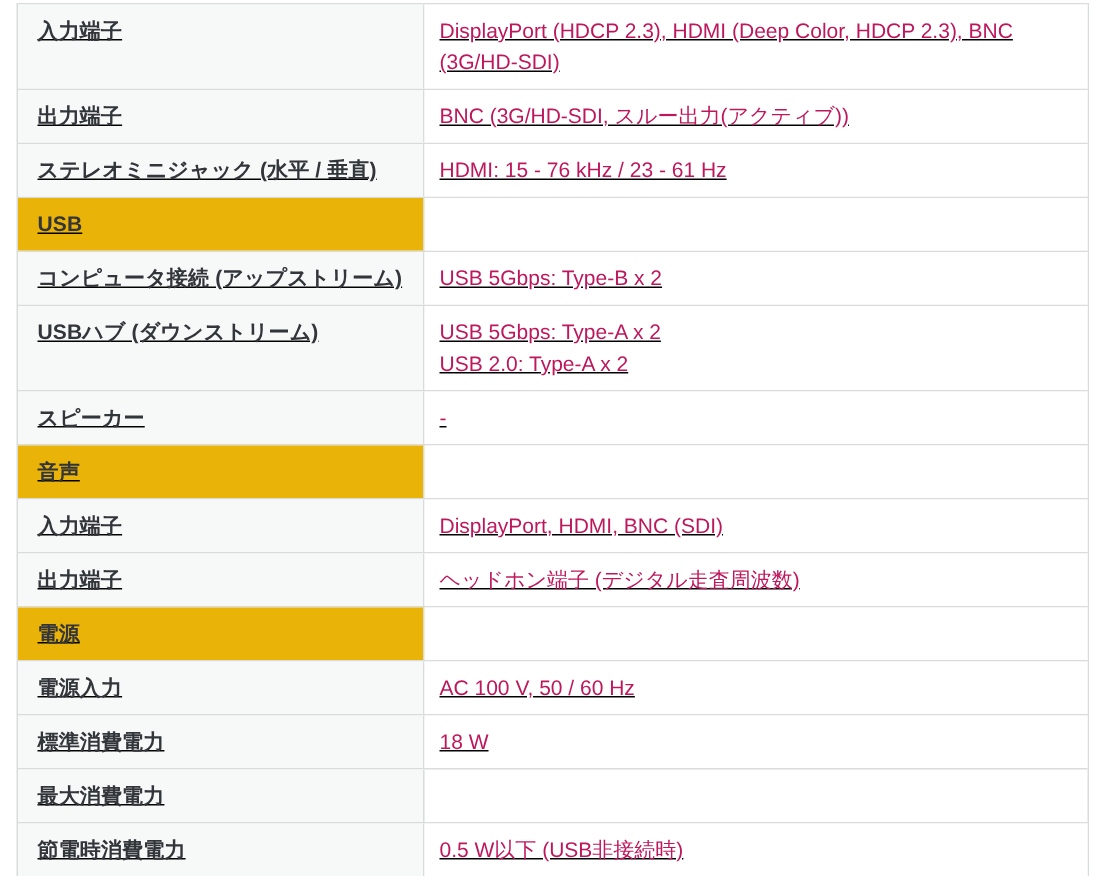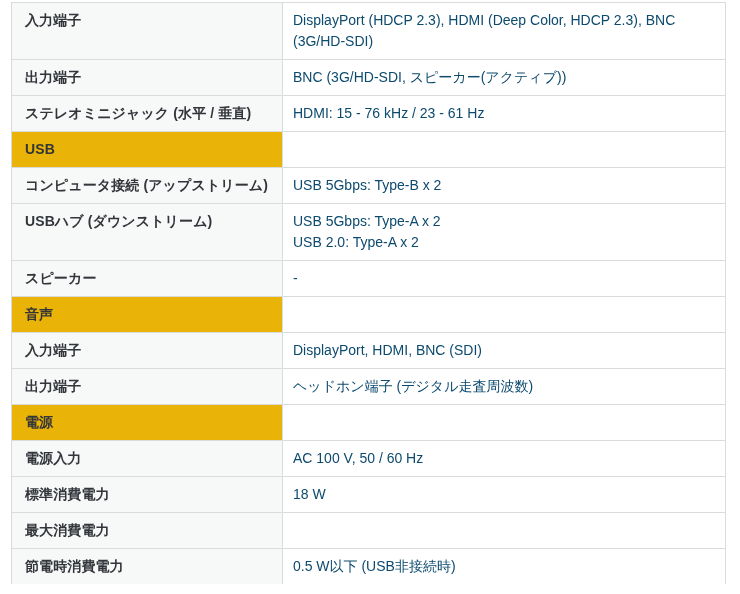--- a/index.html
+++ b/index.html
@@ -17,41 +17,42 @@
     top: 2px;
     width: 715px;
     border-left: 1px solid #d9dcdb;
     border-right: 1px solid #d9dcdb;
     box-sizing: border-box;
   }
   .row {
     display: flex;
     border-top: 1px solid #d9dcdb;
     box-sizing: border-box;
+    text-decoration: underline;
   }
   .cell {
     box-sizing: border-box;
     font-size: 14px;
     line-height: 21px;
   }
   .label {
     width: 271px;
     min-width: 271px;
     background: #f7f8f8;
     border-right: 1px solid #d9dcdb;
     padding: 7px 10px 7px 13px;
     font-weight: bold;
     color: #32353a;
     letter-spacing: 0.1px;
   }
   .value {
     flex: 1;
     background: #ffffff;
     padding: 7px 14px 7px 10px;
-    color: #0c4a6e;
+    color: #be185d;
   }
   .row.section .label {
     background: #eab308;
   }
   .row.section .cell {
     min-height: 21px;
   }
   .value-line {
     white-space: normal;
   }
@@ -63,21 +64,21 @@
   <div class="row">
     <div class="cell label">入力端子</div>
     <div class="cell value">
         <div class="value-line">DisplayPort (HDCP 2.3), HDMI (Deep Color, HDCP 2.3), BNC (3G/HD-SDI)</div>
       </div>
   </div>
 
   <div class="row">
     <div class="cell label">出力端子</div>
     <div class="cell value">
-        <div class="value-line">BNC (3G/HD-SDI, スピーカー(アクティブ))</div>
+        <div class="value-line">BNC (3G/HD-SDI, スルー出力(アクティブ))</div>
       </div>
   </div>
 
   <div class="row">
     <div class="cell label">ステレオミニジャック (水平 / 垂直)</div>
     <div class="cell value">
         <div class="value-line">HDMI: 15 - 76 kHz / 23 - 61 Hz</div>
       </div>
   </div>
 

